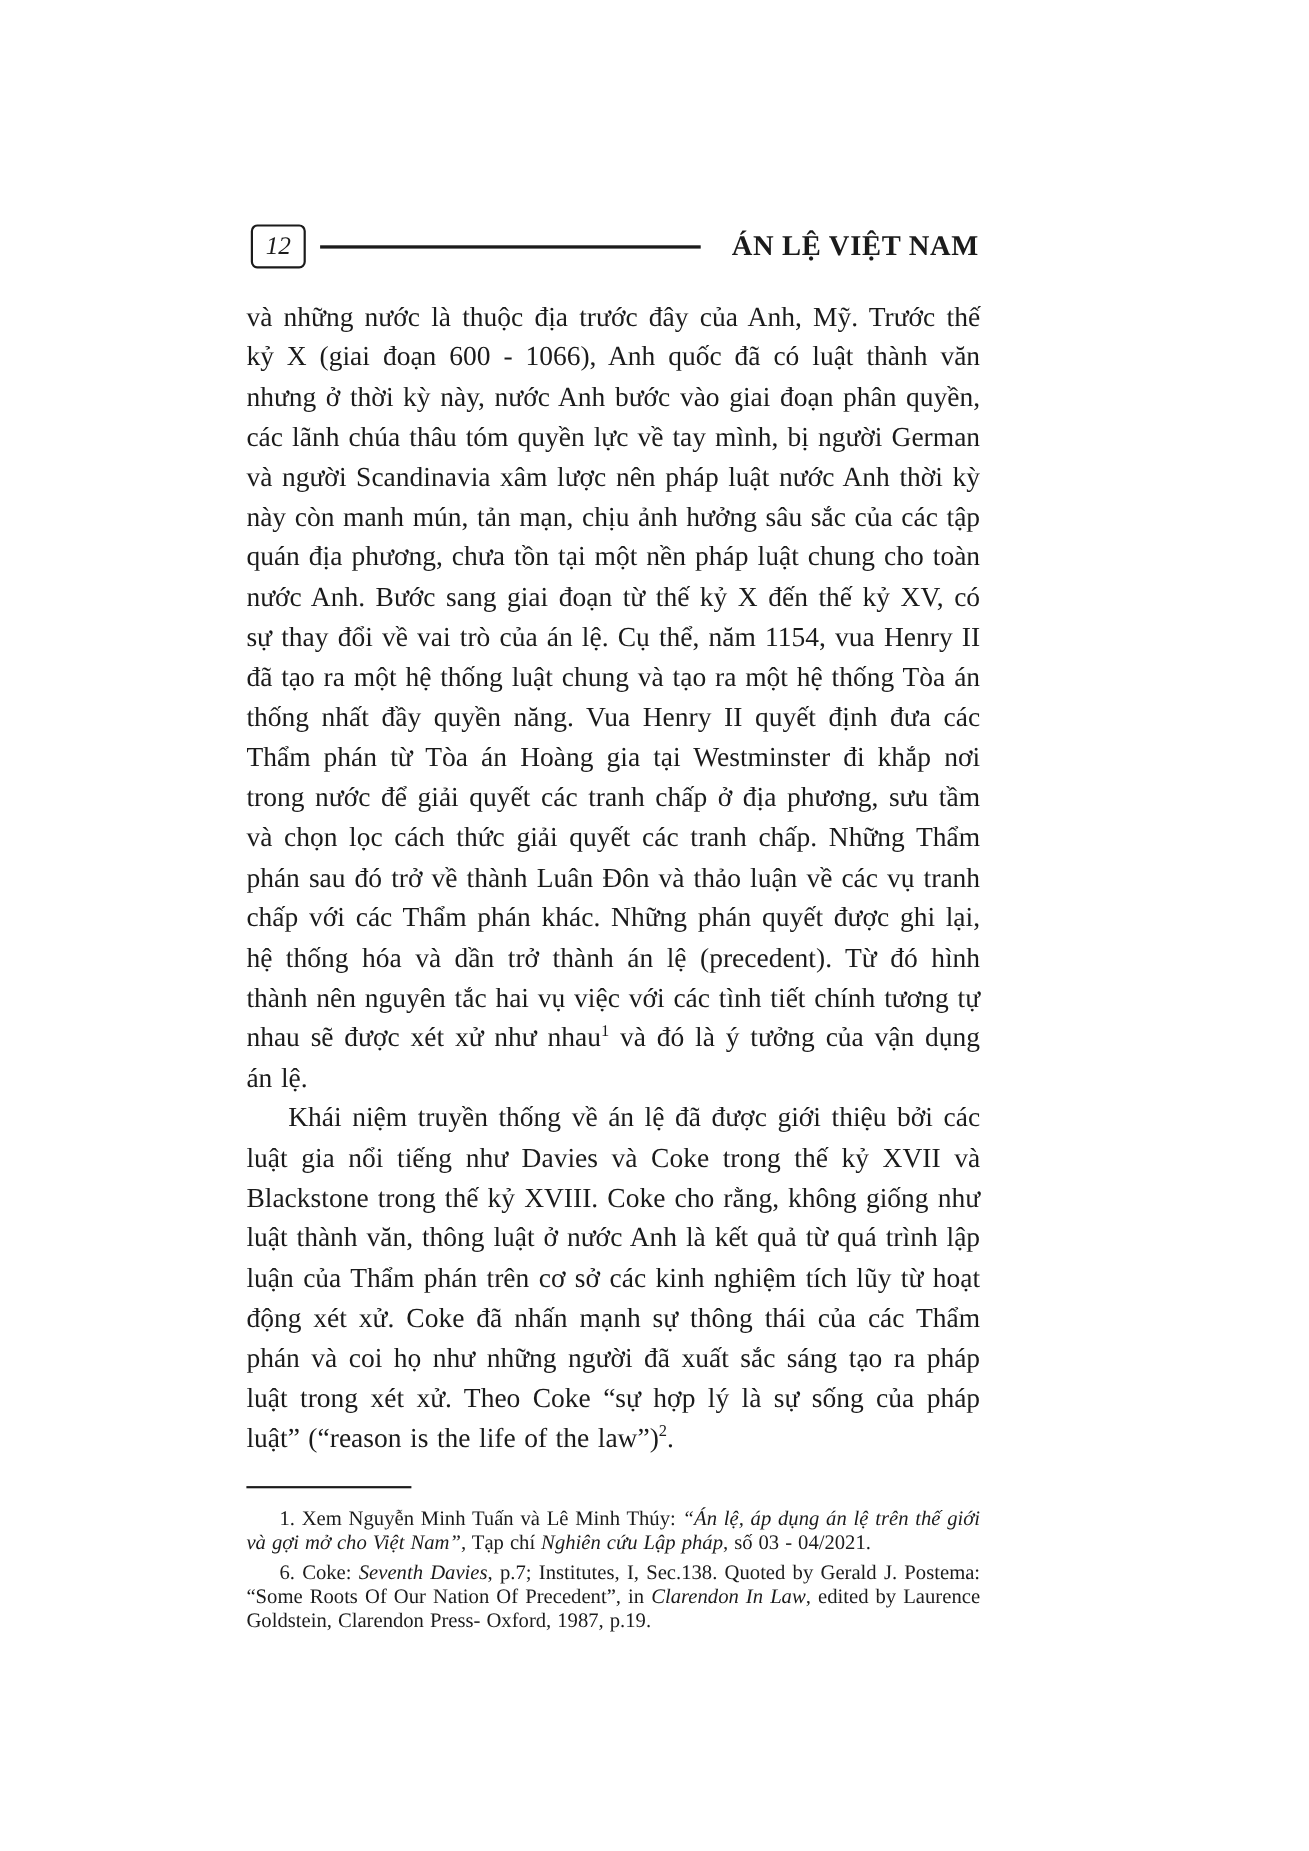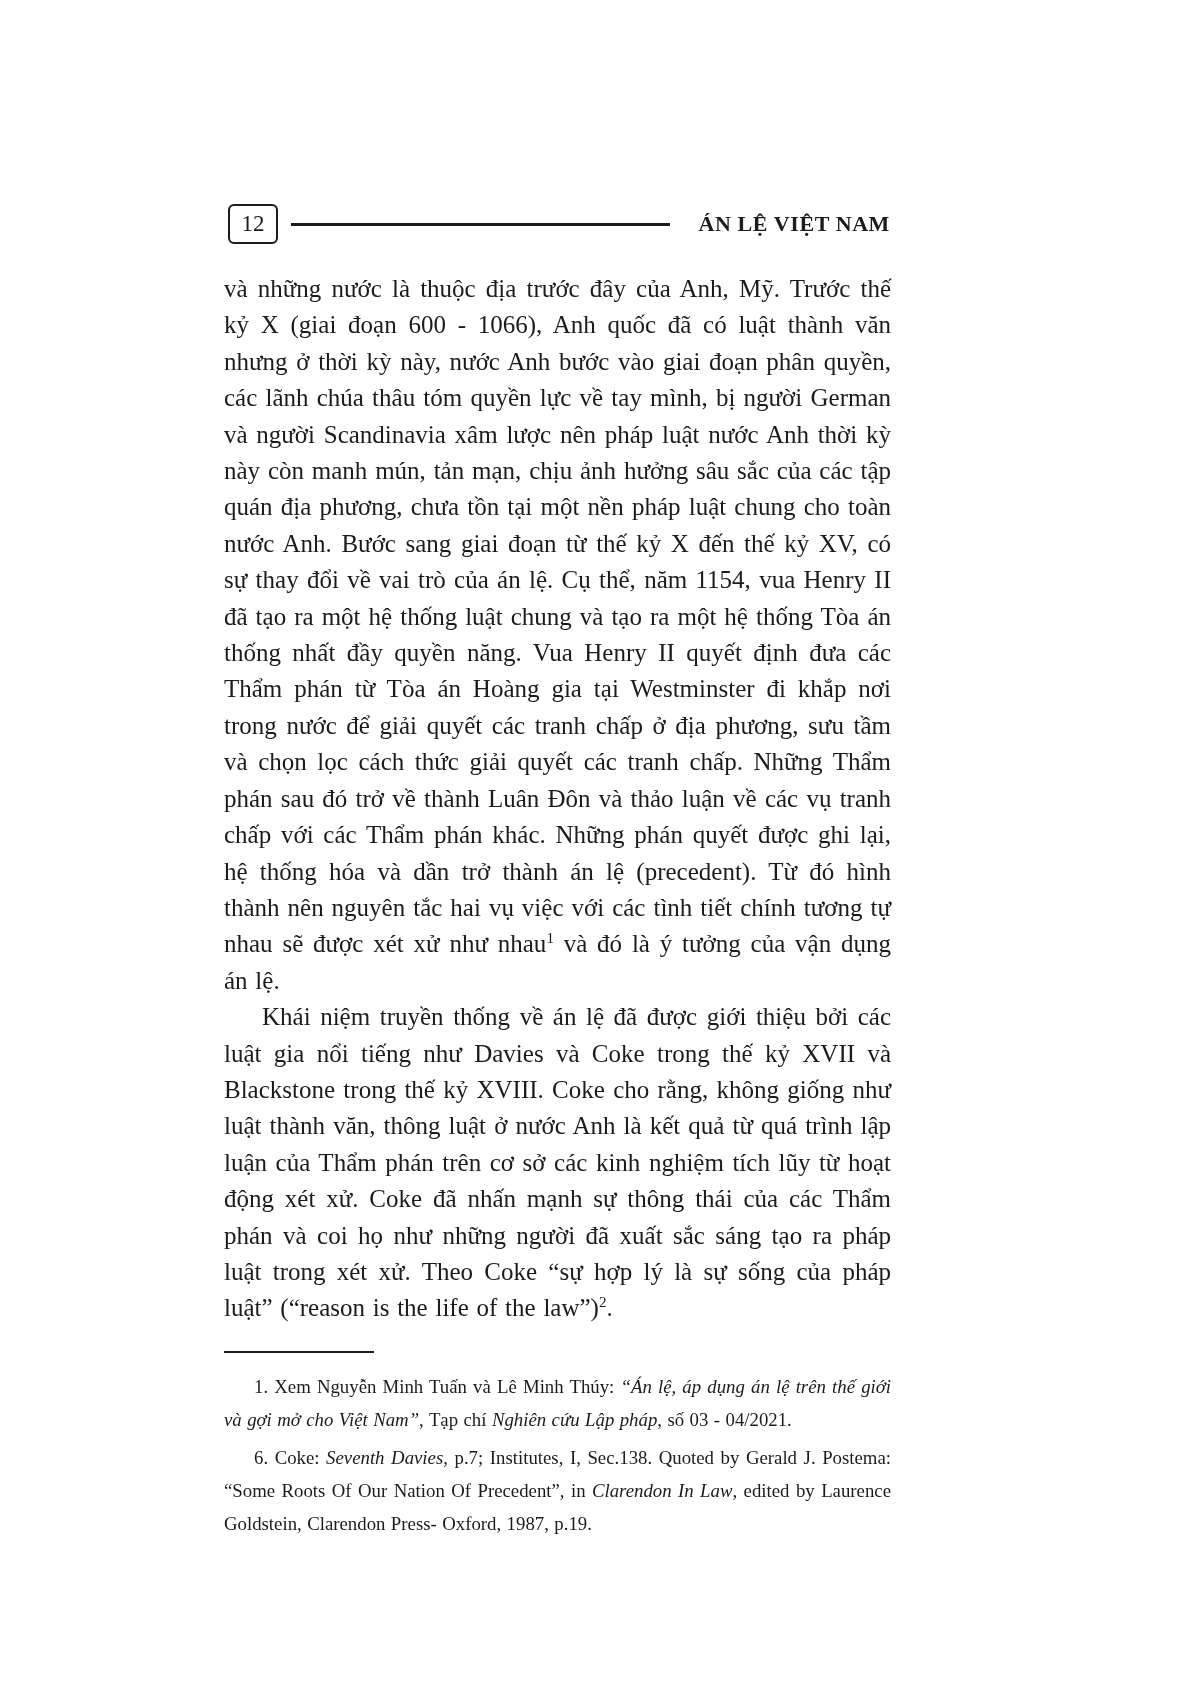--- a/index.html
+++ b/index.html
@@ -27,31 +27,32 @@
   .page-number-box {
     flex: 0 0 auto;
     width: 50px;
     height: 40px;
     border: 2px solid #1b1b1b;
     border-radius: 6px;
     display: flex;
     align-items: center;
     justify-content: center;
     font-size: 23px;
+    font-style: italic;
   }
   .header-rule {
     flex: 1 1 auto;
     height: 0;
     border-top: 3px solid #1b1b1b;
     margin: 0 28px 0 13px;
   }
   .book-title {
     flex: 0 0 auto;
     margin: 0;
-    font-size: 22px;
+    font-size: 26px;
     font-weight: bold;
     letter-spacing: 0.6px;
     white-space: nowrap;
   }
 
   
   .body-text {
     position: absolute;
     top: 271px;
     left: 224px;
@@ -80,21 +81,21 @@
   }
   .footnote-rule {
     width: 150px;
     height: 0;
     border-top: 2.5px solid #1b1b1b;
     margin: 0 0 17px 0;
   }
   .footnote {
     margin: 0;
     font-size: 18.8px;
-    line-height: 33px;
+    line-height: 22px;
     text-align: justify;
     text-indent: 30px;
     word-spacing: 0.04em;
   }
   .footnote + .footnote { margin-top: 5px; }
 </style>
 </head>
 <body>
 
 <div class="page">

